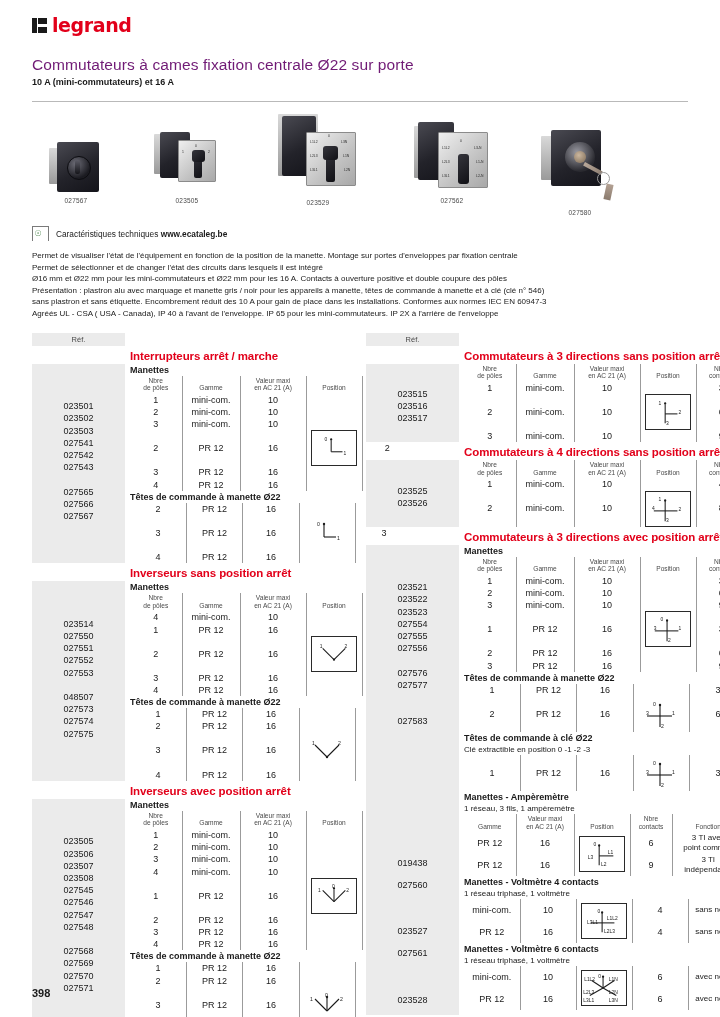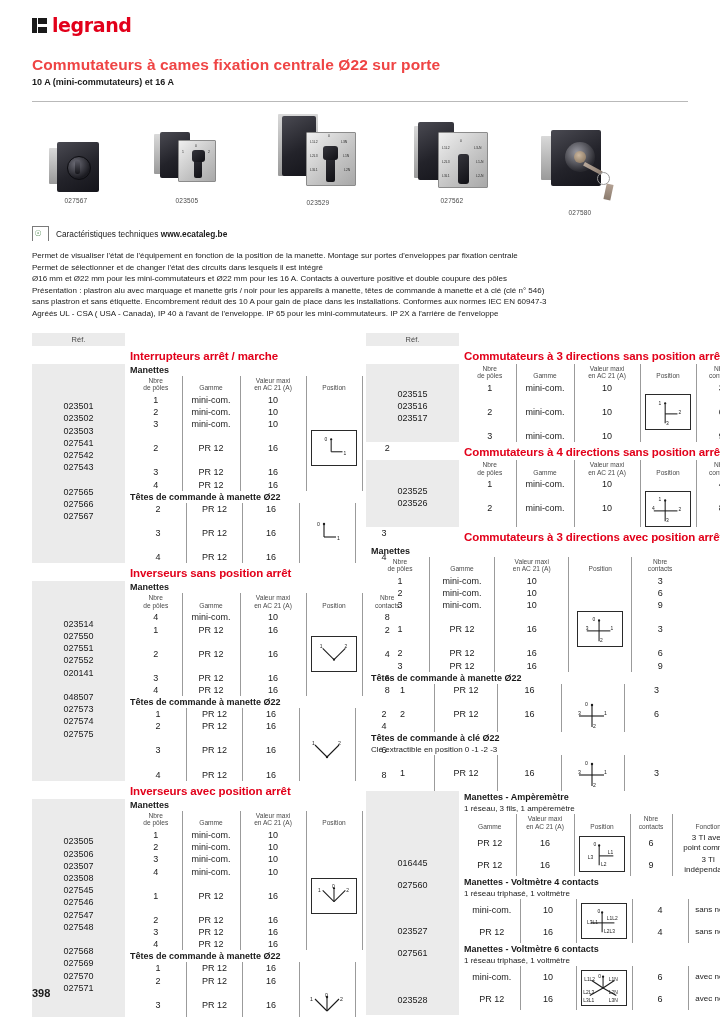--- a/index.html
+++ b/index.html
@@ -20,21 +20,21 @@
   }
   .logo-mark .sq { position: absolute; background: #1a1a1a; }
   .logo-mark .s1 { left: 0; top: 0; width: 5px; height: 15px; }
   .logo-mark .s2 { left: 6px; top: 0; width: 9px; height: 6px; }
   .logo-mark .s3 { left: 6px; top: 9px; width: 9px; height: 6px; }
   .logo-text {
     color: #e2001a; font-size: 19px; font-weight: bold; letter-spacing: -0.4px;
     font-family: "DejaVu Sans", sans-serif;
   }
   .title {
-    margin-top: 20px; font-size: 15.5px; font-weight: bold; color: #ef4444;
+    margin-top: 20px; font-size: 15.5px; font-weight: normal; color: #701a75;
     letter-spacing: 0.1px;
   }
   .subtitle { margin-top: 3px; font-size: 9px; font-weight: bold; color: #1a1a1a; }
   .rule { margin-top: 14px; border-top: 1px solid #b9b9b9; }
 
   
   .photos { position: relative; height: 108px; margin-top: 12px; }
   .prod { position: absolute; text-align: center; }
   .prod .cap { font-size: 6.5px; color: #4a4a4a; margin-top: 3px; letter-spacing: .2px; }
 
@@ -395,21 +395,21 @@
     <div class="sec-title">Inverseurs sans position arrêt</div>
     <div class="sec-body">
       <div class="refcol">
                 <div class="spacer">.</div>
                 <div class="spacer">.</div>
                 <div class="spacer">.</div>
                 <div class="rf">023514</div>
                 <div class="rf">027550</div>
                 <div class="rf">027551</div>
                 <div class="rf">027552</div>
-                <div class="rf">020141</div>
+                <div class="rf">027553</div>
                 <div class="spacer">.</div>
                 <div class="rf">048507</div>
                 <div class="rf">027573</div>
                 <div class="rf">027574</div>
                 <div class="rf">027575</div>
               </div>
       <div class="datacol">
                 <div class="grouplabel">Manettes</div>
                 <table class="spec">
                <tbody>
@@ -779,20 +779,37 @@
         <td class="vl">8</td>
       </tr>
              </tbody>
                 </table>
               </div>
     </div>
   </div>
           <div class="sec">
     <div class="sec-title">Commutateurs à 3 directions avec position arrêt</div>
     <div class="sec-body">
+      <div class="refcol">
+                <div class="spacer">.</div>
+                <div class="spacer">.</div>
+                <div class="spacer">.</div>
+                <div class="rf">023521</div>
+                <div class="rf">023522</div>
+                <div class="rf">023523</div>
+                <div class="rf">027554</div>
+                <div class="rf">027555</div>
+                <div class="rf">027556</div>
+                <div class="spacer">.</div>
+                <div class="rf">027576</div>
+                <div class="rf">027577</div>
+                <div class="spacer">.</div>
+                <div class="spacer">.</div>
+                <div class="rf">027583</div>
+              </div>
       <div class="datacol">
                 <div class="grouplabel">Manettes</div>
                 <table class="spec">
                <tbody>
                     <tr>
     <th style="width:52px">Nbre<br>de pôles</th>
     <th class="vl" style="width:58px">Gamme</th>
     <th class="vl" style="width:66px">Valeur maxi<br>en AC 21 (A)</th>
     <th class="vl" style="width:56px">Position</th>
     <th class="vl" style="width:50px">Nbre<br>contacts</th>
@@ -919,21 +936,21 @@
     </div>
   </div>
           <div class="sec">
     <div class="sec-body">
       <div class="refcol">
                 <div class="spacer">.</div>
                 <div class="spacer">.</div>
                 <div class="spacer">.</div>
                 <div class="spacer">.</div>
                 <div class="spacer">.</div>
-                <div class="rf" style="line-height:22px">016445</div>
+                <div class="rf" style="line-height:22px">019438</div>
                 <div class="rf" style="line-height:22px">027560</div>
                 <div class="spacer">.</div>
                 <div class="spacer">.</div>
                 <div class="rf" style="line-height:22px">023527</div>
                 <div class="rf" style="line-height:22px">027561</div>
                 <div class="spacer">.</div>
                 <div class="spacer">.</div>
                 <div class="rf" style="line-height:22px">023528</div>
               </div>
       <div class="datacol">

